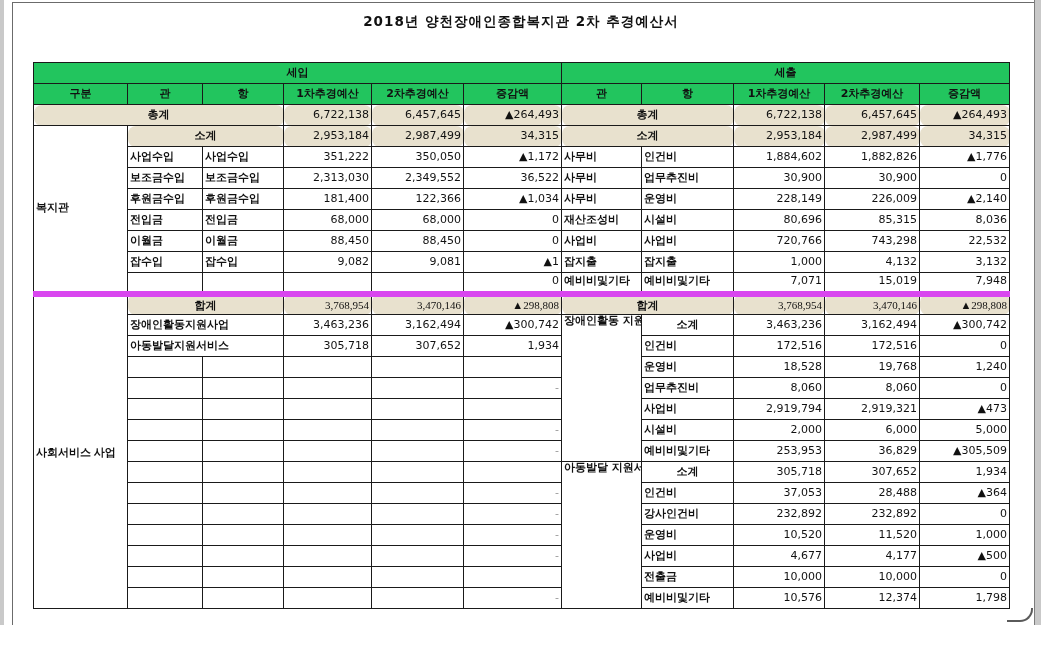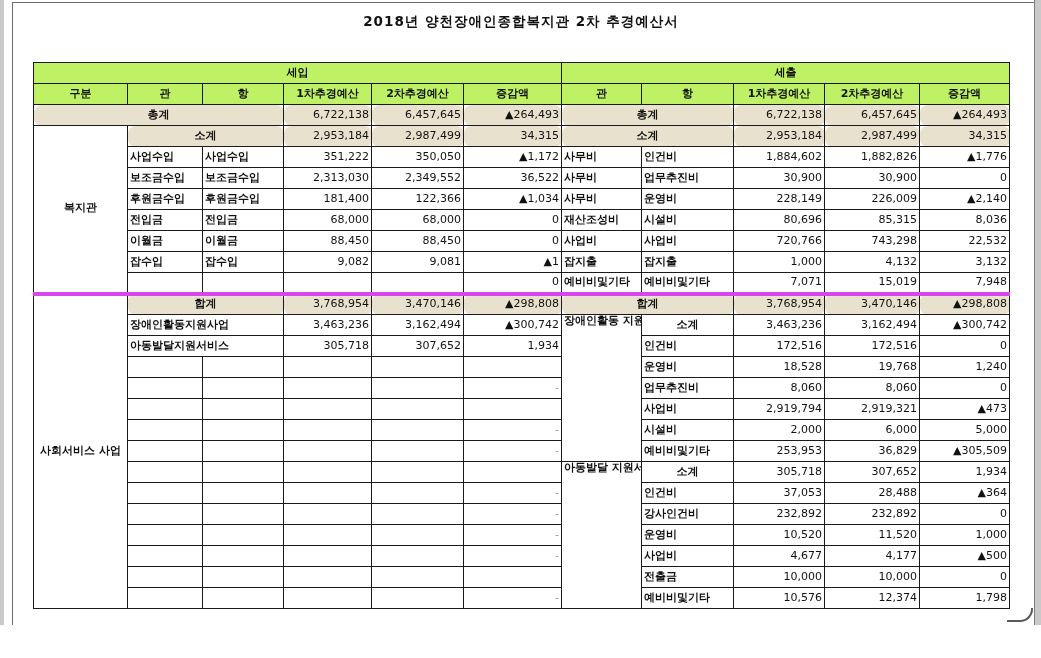--- a/index.html
+++ b/index.html
@@ -19,30 +19,30 @@
            font-size:13.5px; font-weight:bold; color:#111; letter-spacing:1px; }
   .unit  { position:absolute; top:40px; right:34px; font-size:10.5px; font-weight:bold; color:#111;margin-top:20px; }
 
   table.budget { position:absolute; left:33px; top:62px; width:976px;
                  border-collapse:collapse; table-layout:fixed;
                  font-size:11px; color:#111; }
   table.budget th, table.budget td {
       border:1px solid #1a1a1a; height:21px; padding:0 2px;
       overflow:hidden; white-space:nowrap; line-height:1.15;
   }
-  table.budget th { font-weight:bold; text-align:center; background:#bef264; }
+  table.budget th { font-weight:bold; text-align:center; background:#22c55e; }
   td.shaded { background:#e8e1ce;border-radius:8px; }
   td.c   { text-align:center; }
   td.l   { text-align:left; padding-left:4px; }
   td.num { text-align:right; padding-right:5px; font-weight:normal; }
   td.lbl { font-weight:bold; }
-  td.grp { text-align:center; font-weight:bold; white-space:pre-line; }
+  td.grp { font-weight:bold; white-space:pre-line; }
   td.vtop { vertical-align:top; padding-top:2px; }
   td.dash { color:#979797; }
-  tr.sect td { border-top:4px solid #d946ef; }
+  tr.sect td { border-top:6px solid #d946ef;font-family:Liberation Serif, serif; }
   table.budget { border:1.5px solid #1a1a1a; }
 </style>
 </head>
 <body>
 
 <div class="page">
   <div class="strip-left"></div>
   <div class="line-top"></div>
   <div class="line-left"></div>
   <div class="strip-right"></div>

